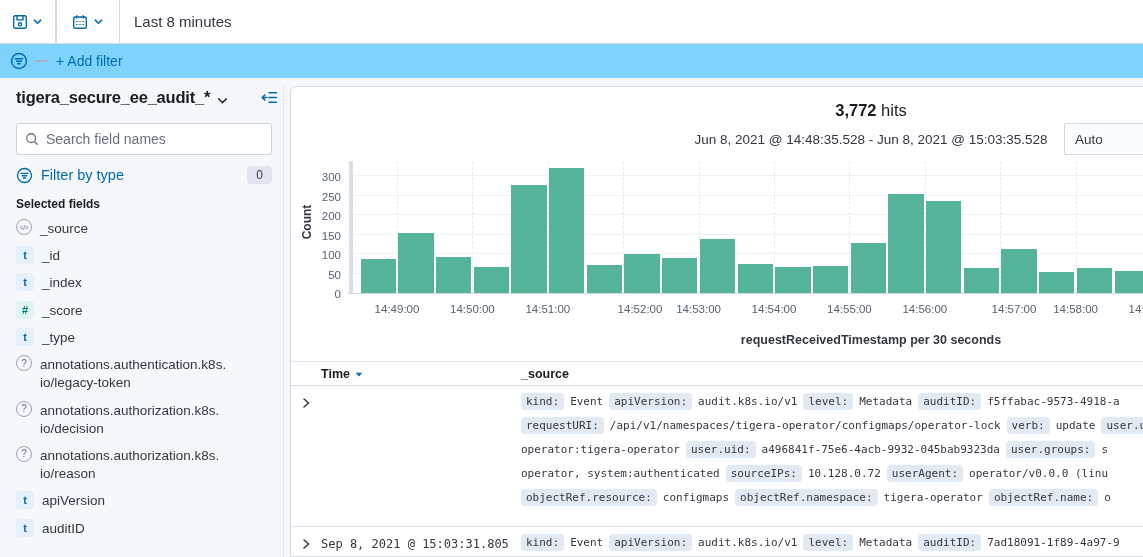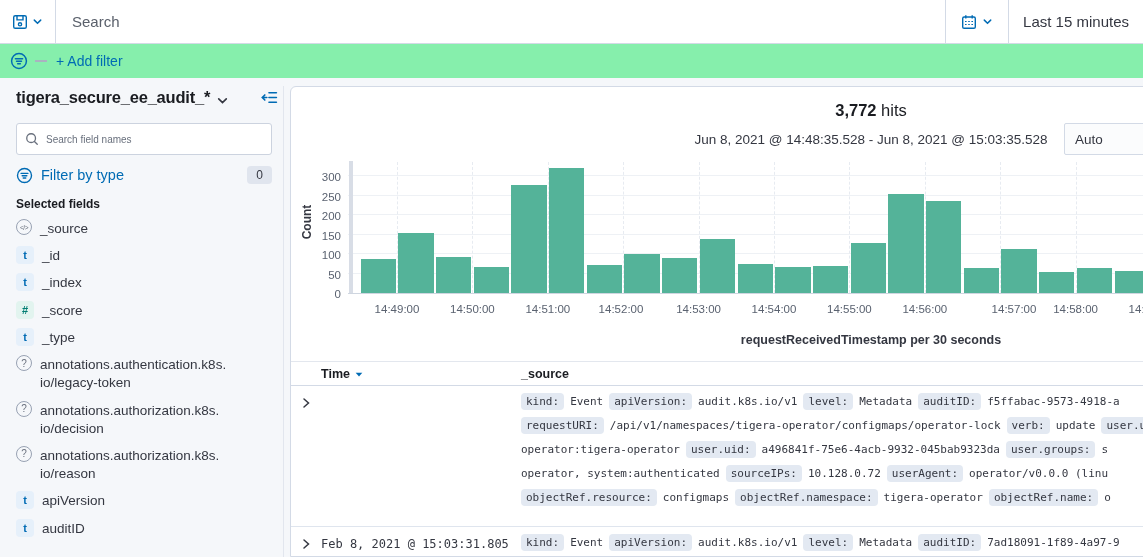--- a/index.html
+++ b/index.html
@@ -14,35 +14,35 @@
   .search-input { flex:1; border:none; outline:none; padding:0 16px; font-size:15px;
     font-family:"Liberation Sans",sans-serif; color:#343741; background:transparent; }
   .search-input::placeholder { color:#5a606b; }
   .kql { display:flex; align-items:center; padding:0 16px; color:#006bb4; font-size:15px; cursor:pointer; }
   .datepicker-btn { width:64px; display:flex; align-items:center; justify-content:center; gap:5px;
     border-left:1px solid #d3dae6; border-right:1px solid #d3dae6; cursor:pointer; }
   .time-range { display:flex; align-items:center; padding:0 14px; font-size:15px; color:#343741;
     white-space:nowrap; cursor:pointer; }
 
   
-  .filter-bar { position:absolute; left:0; top:44px; width:1143px; height:34px; background:#86efac;
+  .filter-bar { position:absolute; left:0; top:44px; width:1143px; height:34px; background:#7dd3fc;
     display:flex; align-items:center; padding:0 10px; }
   .dash { width:12px; height:2px; background:#aab2c0; margin:0 9px 0 7px; }
   .add-filter { color:#006bb4; font-size:14px; cursor:pointer; text-decoration:none; }
 
   
   .sidebar { position:absolute; left:0; top:78px; width:288px; height:479px; padding:10px 16px 0 16px; }
   .sb-divider { position:absolute; left:283px; top:86px; width:1px; height:471px; background:#e2e6ee; }
   .sb-head { display:flex; align-items:center; }
   .ip-wrap { display:flex; align-items:flex-end; gap:6px; cursor:pointer; flex:1; }
   .ip-name { font-size:16.5px; font-weight:700; color:#1a1c21; letter-spacing:-0.2px; }
   .collapse-btn { cursor:pointer; display:flex; margin-right:-6px; }
   .sb-search { margin-top:16px; height:32px; background:#fff; border:1px solid #ccd3df; border-radius:3px;
     display:flex; align-items:center; padding:0 8px; gap:7px; }
-  .sb-search input { border:none; outline:none; flex:1; font-size:10px; font-family:"Liberation Sans",sans-serif; }
+  .sb-search input { border:none; outline:none; flex:1; font-size:14px; font-family:"Liberation Sans",sans-serif; }
   .sb-search input::placeholder { color:#69707d; }
   .sb-filtertype { margin-top:11px; display:flex; align-items:center; gap:8px; }
   .sb-filtertype .lbl { color:#006bb4; font-size:14.5px; cursor:pointer; flex:1; }
   .zero-badge { background:#e0e5ee; color:#343741; font-size:12px; padding:2px 9px; border-radius:4px; }
   .sb-h4 { margin-top:13px; font-size:12px; font-weight:700; color:#1a1c21; }
   .sb-field { margin-top:9px; display:flex; align-items:flex-start; gap:8px; cursor:pointer; }
   .fname { font-size:13.5px; color:#343741; line-height:1.35; overflow-wrap:anywhere; }
   .fi { flex:0 0 auto; width:18px; height:18px; display:flex; align-items:center; justify-content:center;
     border-radius:4px; font-size:11px; font-weight:700; margin-top:-1px; }
   .fi-t { background:#e6f0fa; color:#006bb4; }
@@ -103,36 +103,35 @@
         <path d="M5 1.7 v4.2 h6 v-4.2"></path>
         <circle cx="8" cy="10.3" r="1.6"></circle>
       </svg>
     </span>
     <span>
       <svg width="11" height="11" viewBox="0 0 12 12" fill="none" stroke="#006bb4" stroke-width="1.6" stroke-linecap="round">
           <path d="M2.5 4.5 L6 8 L9.5 4.5"></path>
         </svg>
     </span>
   </div>
-  <input class="search-input" placeholder="Search" style="">
   <div class="datepicker-btn">
     <span>
       <svg width="16" height="16" viewBox="0 0 16 16" fill="none" stroke="#006bb4" stroke-width="1.4">
         <rect x="1.7" y="3" width="12.6" height="11.3" rx="1.4"></rect>
         <path d="M4.8 1.2 v3.2 M11.2 1.2 v3.2"></path>
         <path d="M4 7.5 h1.6 M7.2 7.5 h1.6 M10.4 7.5 h1.6 M4 10.5 h1.6 M7.2 10.5 h1.6 M10.4 10.5 h1.6" stroke-width="1.2"></path>
       </svg>
     </span>
     <span>
       <svg width="11" height="11" viewBox="0 0 12 12" fill="none" stroke="#006bb4" stroke-width="1.6" stroke-linecap="round">
           <path d="M2.5 4.5 L6 8 L9.5 4.5"></path>
         </svg>
     </span>
   </div>
-  <div class="time-range">Last 15 minutes</div>
+  <div class="time-range">Last 8 minutes</div>
 </div>
 
 <div class="filter-bar">
   <span style="cursor:pointer; display:flex;">
     <svg width="18" height="18" viewBox="0 0 16 16" fill="none" stroke="#006bb4" stroke-width="1.3" stroke-linecap="round">
       <circle cx="8" cy="8" r="6.6"></circle>
       <path d="M4.8 6 h6.4 M5.8 8.2 h4.4 M6.8 10.4 h2.4"></path>
     </svg>
   </span>
   <span class="dash"></span>
@@ -329,21 +328,21 @@
             <span class="fval">o</span>
           </div>
         </div>
       </div>
       <div class="doc-row" style="height: 120px;">
         <div class="row-chevron">
           <svg width="12" height="12" viewBox="0 0 12 12" fill="none" stroke="#343741" stroke-width="1.5" stroke-linecap="round">
             <path d="M4 2 L8.5 6 L4 10"></path>
           </svg>
         </div>
-        <div class="doc-time">Feb 8, 2021 @ 15:03:31.805</div>
+        <div class="doc-time">Sep 8, 2021 @ 15:03:31.805</div>
         <div class="doc-source">
           <div class="src-line">
             <span class="fbadge">kind:</span>
             <span class="fval">Event</span>
             <span class="fbadge">apiVersion:</span>
             <span class="fval">audit.k8s.io/v1</span>
             <span class="fbadge">level:</span>
             <span class="fval">Metadata</span>
             <span class="fbadge">auditID:</span>
             <span class="fval">7ad18091-1f89-4a97-9</span>
@@ -354,21 +353,21 @@
 <div class="ytick" style="top: 200px;">0</div>
     <div class="ytick" style="top: 180.5px;">50</div>
     <div class="ytick" style="top: 161px;">100</div>
     <div class="ytick" style="top: 141.5px;">150</div>
     <div class="ytick" style="top: 122px;">200</div>
     <div class="ytick" style="top: 102.5px;">250</div>
     <div class="ytick" style="top: 83px;">300</div>
     <div class="xtick" style="left: 66px;">14:49:00</div>
     <div class="xtick" style="left: 141.4px;">14:50:00</div>
     <div class="xtick" style="left: 216.8px;">14:51:00</div>
-    <div class="xtick" style="left: 290px;">14:52:00</div>
+    <div class="xtick" style="left: 309px;">14:52:00</div>
     <div class="xtick" style="left: 367.6px;">14:53:00</div>
     <div class="xtick" style="left: 443px;">14:54:00</div>
     <div class="xtick" style="left: 518.4px;">14:55:00</div>
     <div class="xtick" style="left: 593.8px;">14:56:00</div>
     <div class="xtick" style="left: 683px;">14:57:00</div>
     <div class="xtick" style="left: 744.6px;">14:58:00</div>
     <div class="xtick" style="left: 820px;">14:59:00</div>
   </main>
 
 </body></html>

